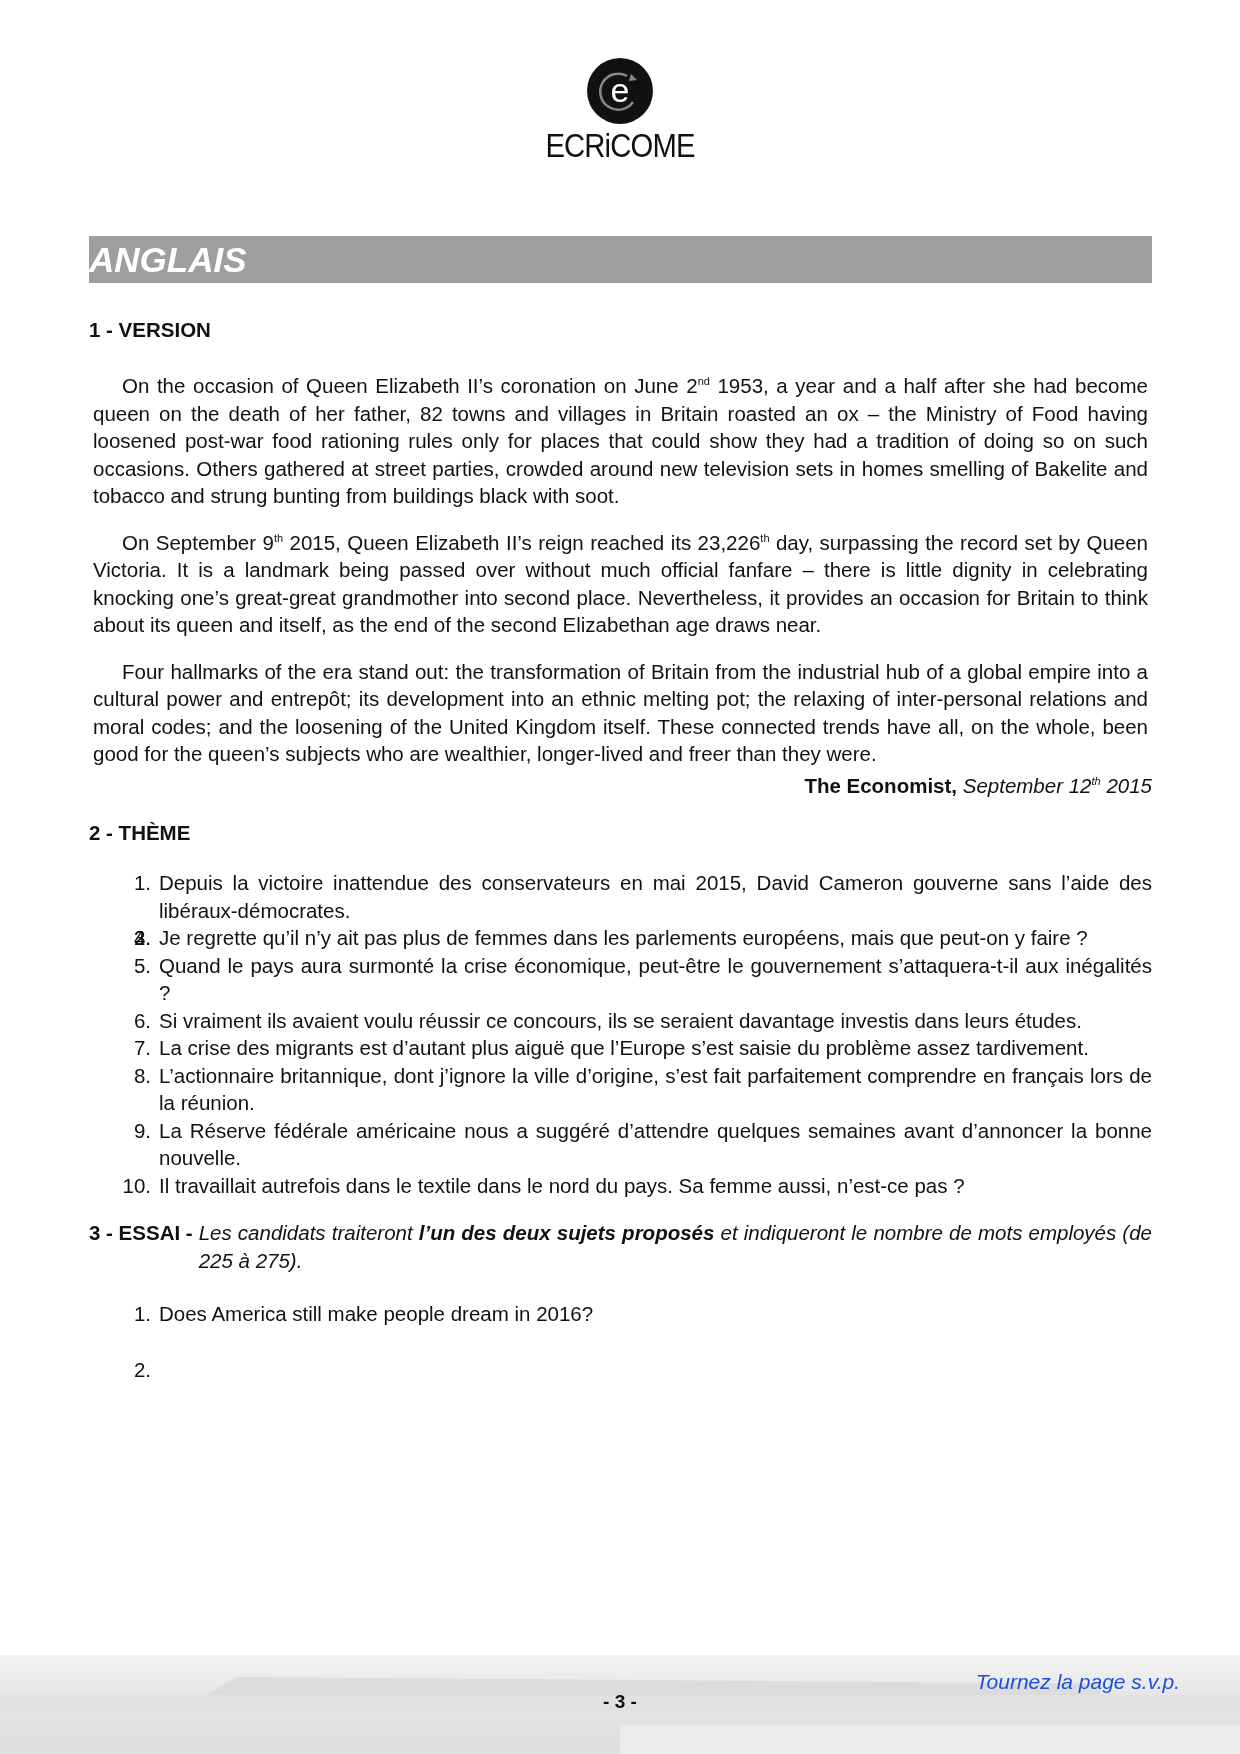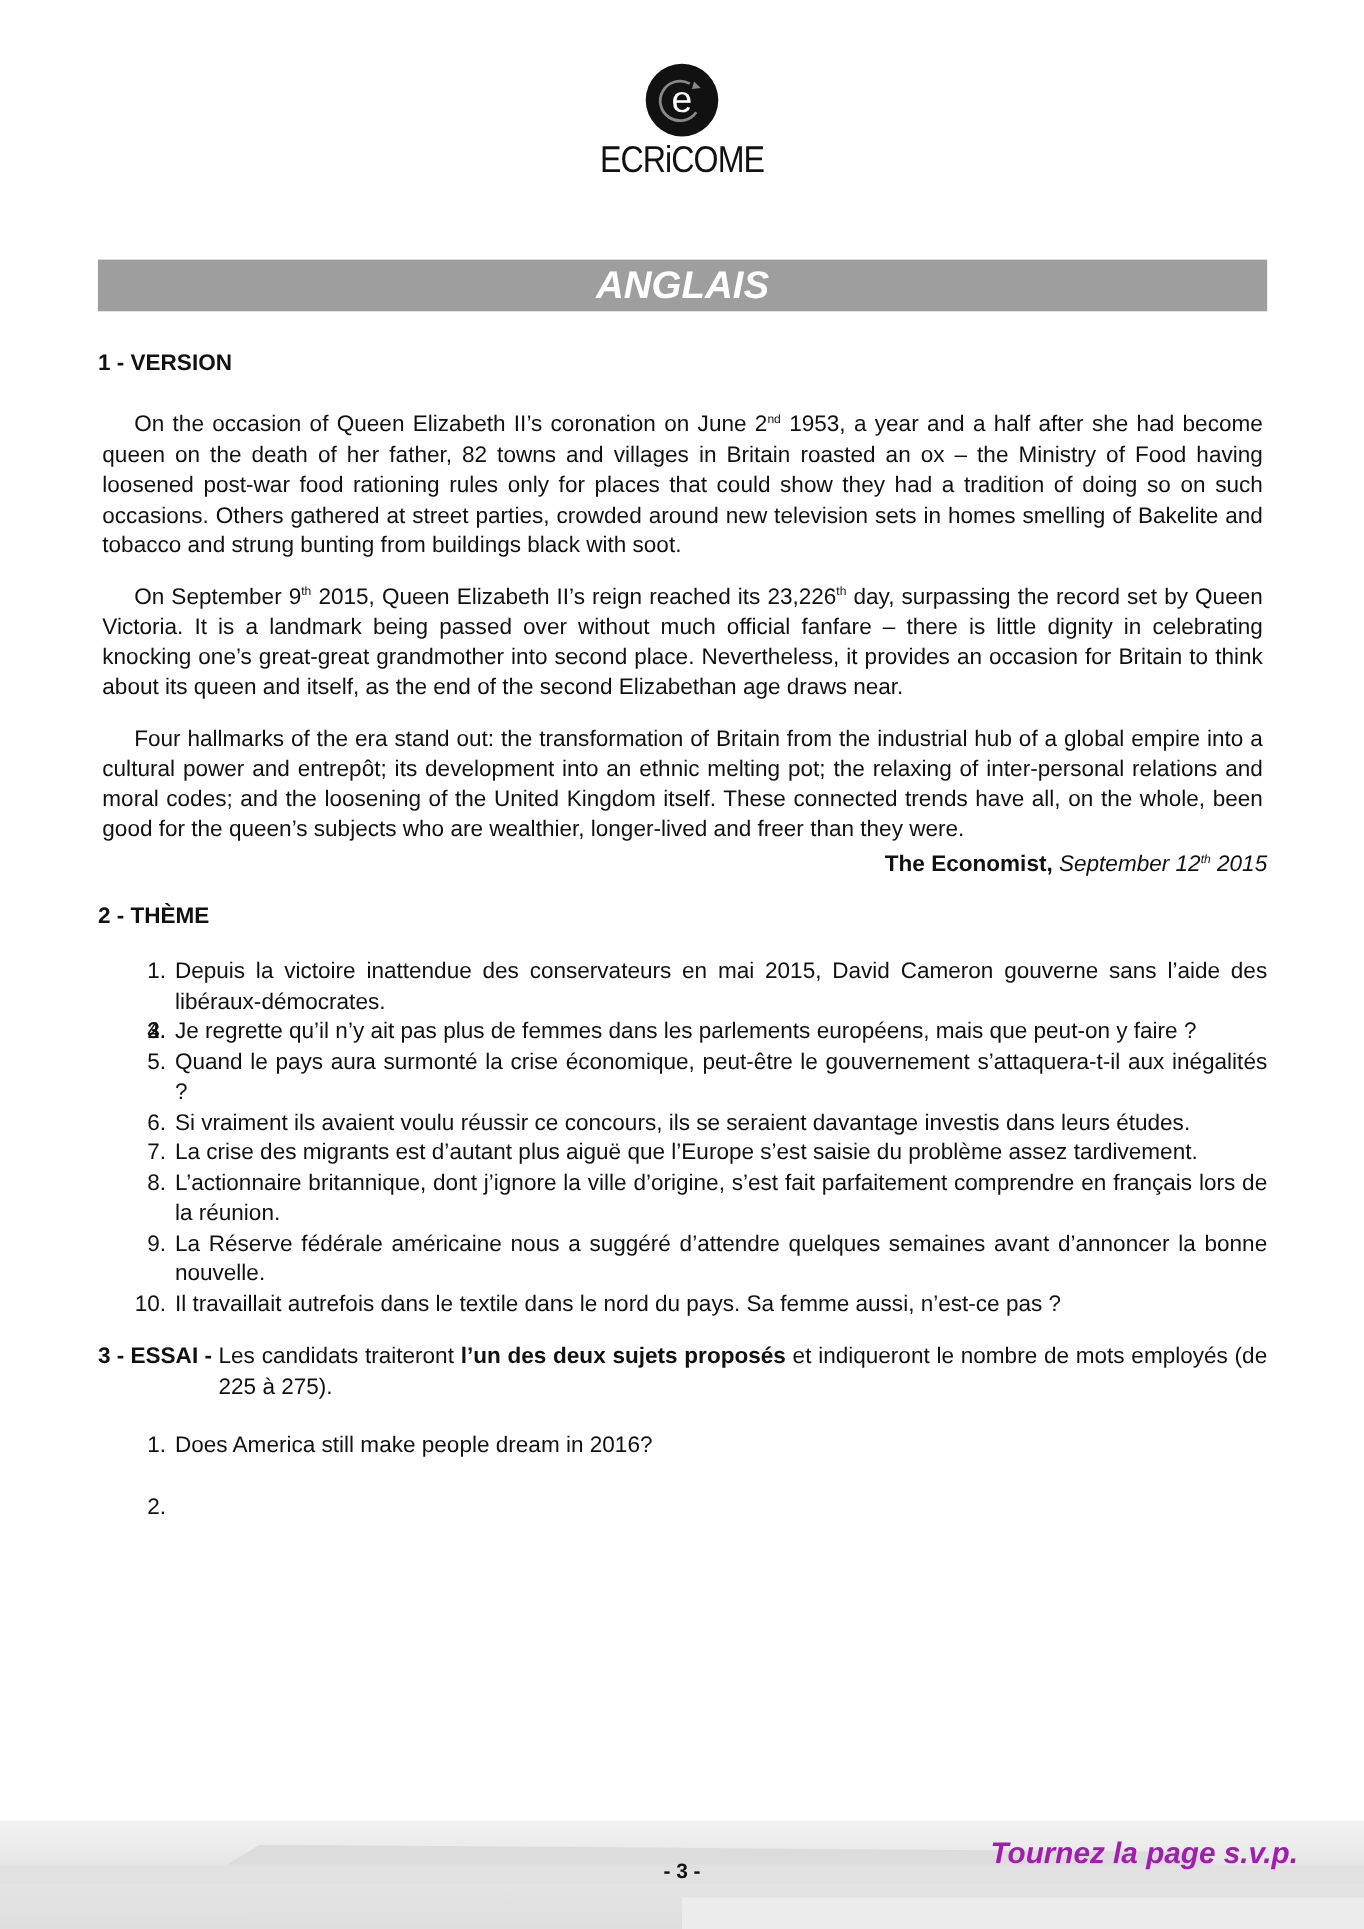--- a/index.html
+++ b/index.html
@@ -13,45 +13,45 @@
       width: 66px; height: 66px; border-radius: 50%; background: #111;
       margin: 0 auto; position: relative;
     }
     .logo-circle svg { position: absolute; left: 0; top: 0; }
     .logo-word {
       font-family: "Liberation Sans", sans-serif; font-size: 34px; letter-spacing: -1px;
       font-weight: normal; color: #111; margin-top: 2px; transform: scaleX(0.86);
     }
     .title-bar {
       position: absolute; left: 89px; top: 236px; width: 1063px; height: 47px;
-      background: #9e9e9e; color: #fff; text-align: center;
+      background: #9e9e9e; color: #fff; 
       font-size: 35px; font-weight: bold; font-style: italic; line-height: 47px;
     }
     .content { position: absolute; left: 89px; top: 316px; width: 1063px; font-size: 20.5px; line-height: 27.5px; }
     h2 { font-size: 20.5px; font-weight: bold; margin: 0; line-height: 27px; }
     p.para { margin: 4px; text-align: justify; text-indent: 29px; }
     sup { font-size: 11px; line-height: 0; }
     .source { text-align: right; margin-top: 3px; }
     .source b { font-weight: bold; }
     .source i { font-style: italic; }
     ol.items { margin: 0; padding: 0; list-style: none; }
     ol.items li { position: relative; padding-left: 70px; text-align: justify; }
     ol.items li .num { position: absolute; left: 0; width: 62px; text-align: right; }
     .essai-head { display: flex; }
     .essai-head .lbl { white-space: nowrap; font-weight: bold; }
-    .essai-head .txt { text-align: justify; padding-left: 6px; }
+    .essai-head .txt { font-style: italic; text-align: justify; padding-left: 6px; }
     .essai-head .txt b { font-weight: bold; }
     .footer {
       position: absolute; left: 0; top: 1655px; width: 1240px; height: 99px;
       background: linear-gradient(180deg, #f3f3f3 0%, #e6e6e6 40%, #dedede 100%);
     }
     .footer .band1 { position: absolute; left: 0; top: 40px; width: 1240px; height: 18px; background: #e1e1e1; }
     .footer .band2 { position: absolute; left: 200px; top: 22px; width: 900px; height: 22px; background: #dcdcdc; clip-path: polygon(4% 0, 100% 30%, 100% 100%, 0 100%); }
     .footer .band3 { position: absolute; left: 620px; top: 70px; width: 620px; height: 29px; background: #ececec; }
-    .turn { position: absolute; right: 60px; top: 1670px; font-size: 27px; font-style: italic; color: #a21caf; font-weight: bold; }
+    .turn { position: absolute; right: 60px; top: 1670px; font-size: 21px; font-style: italic; color: #1d4ed8; }
     .pagenum { position: absolute; left: 0; width: 1240px; top: 1691px; text-align: center; font-size: 19px; font-weight: bold; }
   </style>
 </head>
 <body>
 
 <div class="logo">
   <div class="logo-circle">
     <svg width="66" height="66" viewBox="0 0 66 66">
       <path d="M40 18 A18 18 0 1 0 46 44" fill="none" stroke="#888" stroke-width="2.5"></path>
       <polygon points="44,16 50,22 42,23" fill="#888"></polygon>

